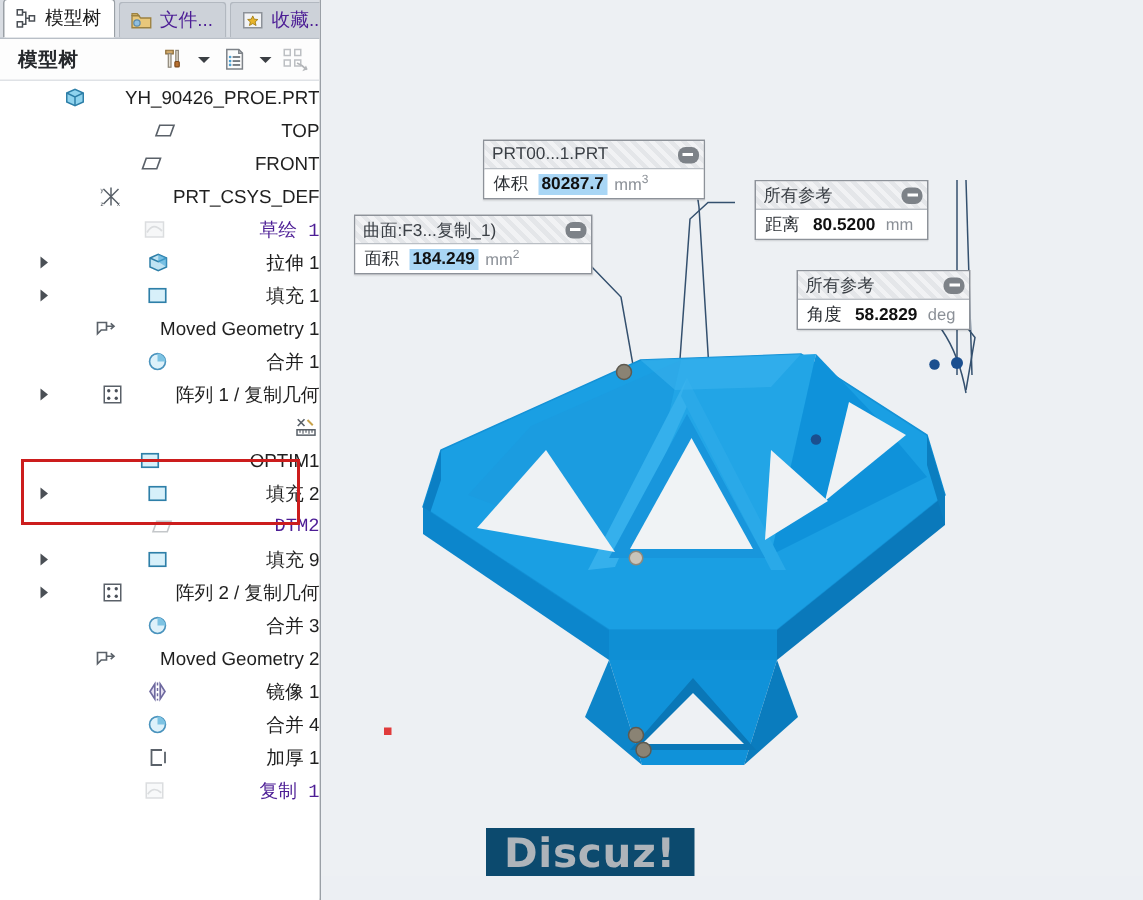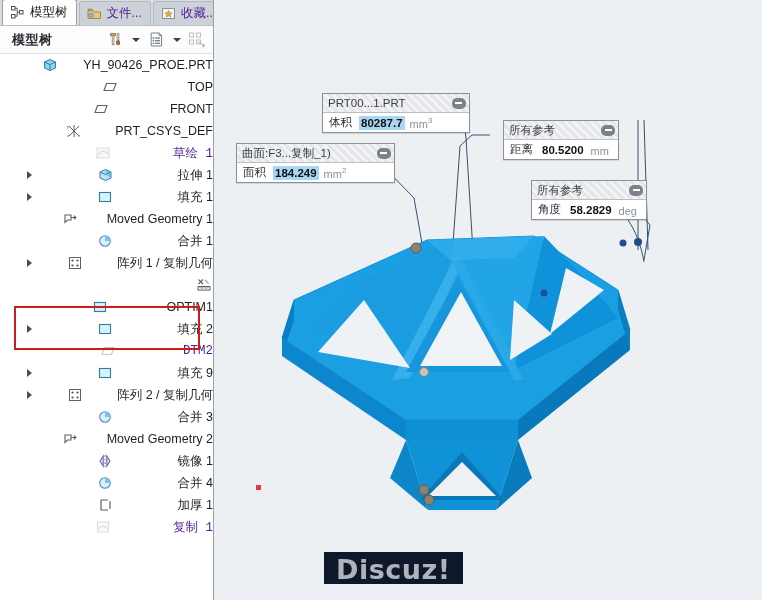--- a/index.html
+++ b/index.html
@@ -104,21 +104,21 @@
   .co-body{display:flex;align-items:center;height:19px;padding:0 5px 0 4px;gap:5px;background:#fff;}
   .co-lbl{color:#2b2f34;padding:1px 2px;}
   .co-val{font-weight:bold;color:#111;padding:1px 2px;}
   .co-val.hl{background:#a9d6f5;}
   .co-unit{color:#8b9097;font-size:11px;}
   .co-unit sup{font-size:8px;vertical-align:super;}
 
   
   #watermark{
     position:absolute;left:110px;top:552px;z-index:30;
-    background:#0f172a;padding:2px 12px 4px 12px;
+    background:#0c4a6e;padding:2px 12px 4px 12px;
     font-size:27px;font-weight:bold;color:#aeb4ba;
     letter-spacing:.5px;font-family:"DejaVu Sans",sans-serif;
   }
   
   #red-marker{position:absolute;left:42px;top:485px;width:5px;height:5px;background:#e03b3b;z-index:15;}
 </style>
 </head>
 <body>
 
 <div id="app">

